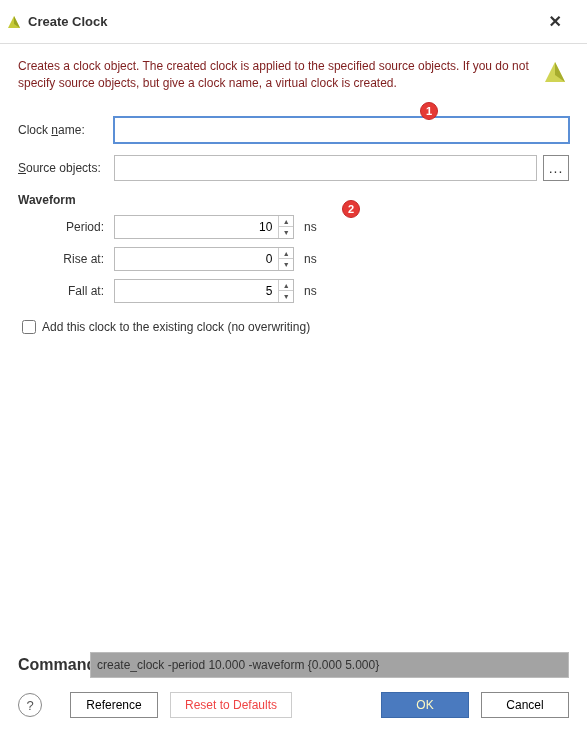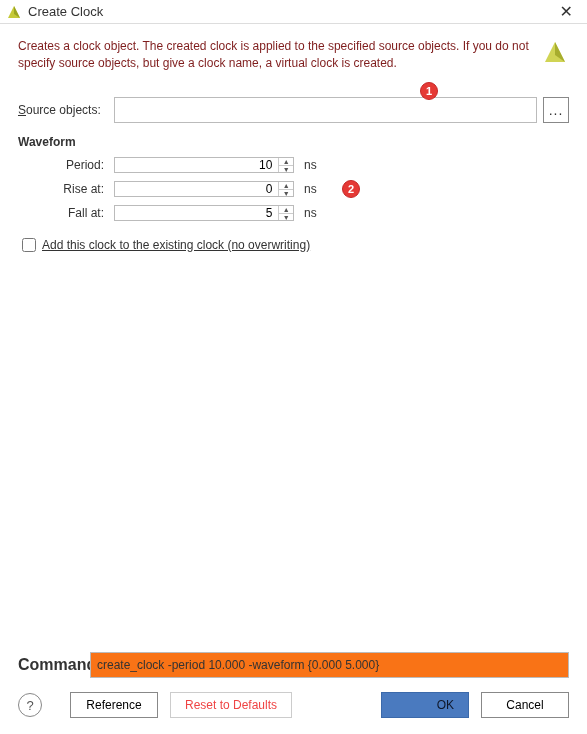--- a/index.html
+++ b/index.html
@@ -11,23 +11,24 @@
     background: #fff;
     width: 587px;
     height: 734px;
     overflow: hidden;
     display: flex;
     flex-direction: column;
   }
   .titlebar {
     display: flex;
     align-items: center;
-    height: 24px;
+    height: 44px;
     border-bottom: 1px solid #ddd;
-    padding: 0 8px 0 6px;
+    padding: 0 19px 0 6px;
+    font-weight: bold;
   }
   .titlebar .logo-icon {
     width: 16px; height: 16px;
     margin-right: 6px;
   }
   .titlebar .title {
     flex: 1;
     font-size: 13px;
   }
   .titlebar .close {
@@ -117,21 +118,21 @@
   }
   .wf-row label {
     width: 96px;
     text-align: right;
     padding-right: 10px;
     font-size: 12px;
   }
   .spinner {
     display: flex;
     border: 1px solid #bbb;
-    height: 16px;
+    height: 24px;
     width: 180px;
   }
   .spinner input {
     border: none;
     width: 100%;
     text-align: right;
     padding: 0 6px;
     font-size: 12px;
     outline: none;
   }
@@ -152,21 +153,20 @@
   }
   .spinner .arrow:first-child { border-bottom: 1px solid #ccc; }
   .unit {
     margin-left: 10px;
     font-size: 12px;
   }
   .checkbox-row {
     display: flex;
     align-items: center;
     margin-top: 14px;
-    text-decoration: underline;
   }
   .checkbox-row input {
     width: 14px; height: 14px;
     margin-right: 6px;
   }
   .spacer { flex: 1; }
   .command-row {
     display: flex;
     align-items: center;
     margin-bottom: 14px;
@@ -175,21 +175,21 @@
     font-weight: bold;
     width: 72px;
     font-size: 16px;
   }
   .command-input {
     flex: 1;
     height: 26px;
     border: 1px solid #bbb;
     padding: 2px 6px;
     font-size: 12px;
-    background: #f97316;
+    background: #a3a3a3;
     color: #333;
   }
   .button-bar {
     display: flex;
     align-items: center;
     padding: 0 18px 16px 18px;
     gap: 12px;
   }
   .help-btn {
     width: 24px; height: 24px;
@@ -213,23 +213,22 @@
     cursor: pointer;
     padding: 0 14px;
   }
   .btn.disabled {
     color: #ef4444;
     border-color: #ccc;
     cursor: default;
   }
   .btn.primary {
     background: #4a7abf;
-    color: #0f172a;
+    color: #fef9c3;
     border: 1px solid #3b69aa;
-    text-align: right;
   }
   .button-bar .spacer-bb { flex: 1; }
   .rel { position: relative; }
 </style>
 </head>
 <body>
 
 <div class="titlebar">
   <span class="logo-icon">
     <svg viewBox="0 0 16 16">
@@ -248,20 +247,24 @@
       <svg viewBox="0 0 28 28">
           <path d="M4 24 L14 4 L24 24 Z" fill="#d0d454"></path>
           <path d="M14 4 L24 24 L14 17 Z" fill="#a7ad2e"></path>
         </svg>
     </span>
   </div>
   <div class="callout" style="left:420px; top:58px;">1</div>
 
   <div class="form">
     <div class="row">
+      <label><span>Clock </span><span class="underline">n</span><span>ame:</span></label>
+      <input class="text-input focused" value="" style="">
+    </div>
+    <div class="row">
       <label><span class="underline">S</span><span>ource objects:</span></label>
       <input class="text-input" value="" style="">
       <div class="browse-btn">...</div>
     </div>
     <div class="callout" style="left:342px; top:156px;">2</div>
 
     <div class="section-title">Waveform</div>
 
     <div class="wf-row">
       <label><span class="underline">P</span><span>eriod:</span></label>

